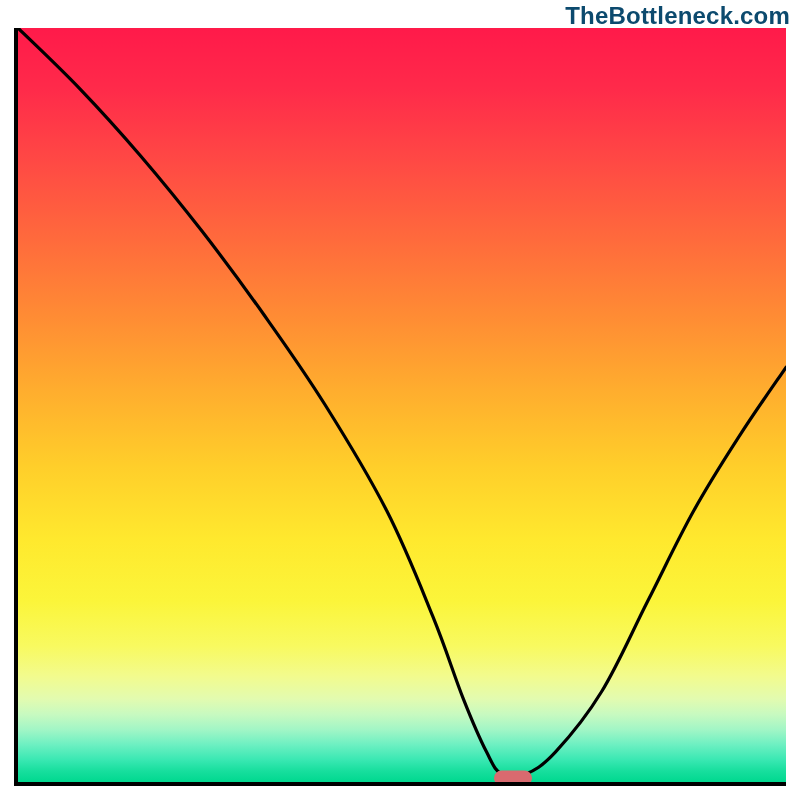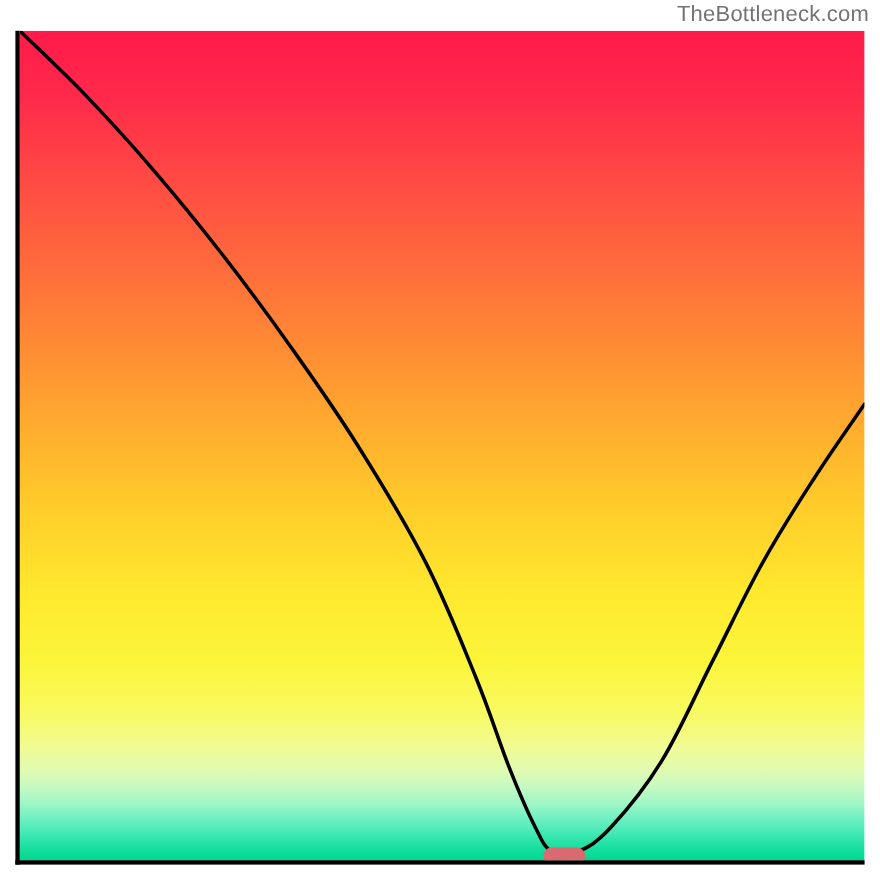--- a/index.html
+++ b/index.html
@@ -13,23 +13,23 @@
   }
   .chart-container {
     position: relative;
     width: 800px;
     height: 800px;
   }
   .watermark {
     position: absolute;
     top: 2px;
     right: 10px;
-    font-size: 20px;
-    font-weight: 400;
-    color: #737373;
+    font-size: 24px;
+    font-weight: 700;
+    color: #0c4a6e;
     letter-spacing: 0.2px;
     z-index: 10;
   }
   .plot-area {
     position: absolute;
     left: 14px;
     top: 28px;
     width: 772px;
     height: 758px;
     border-left: 4px solid #000;

